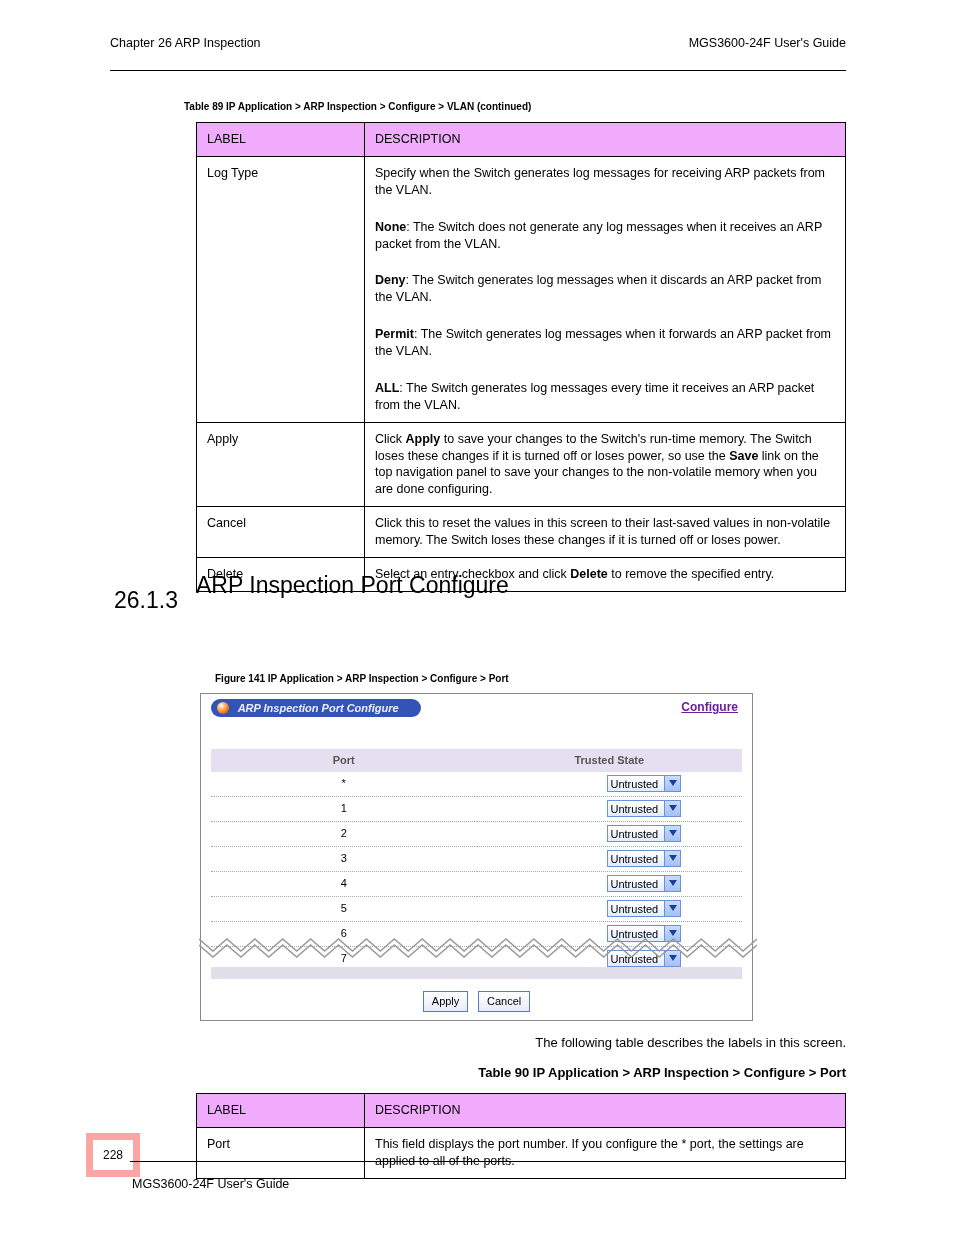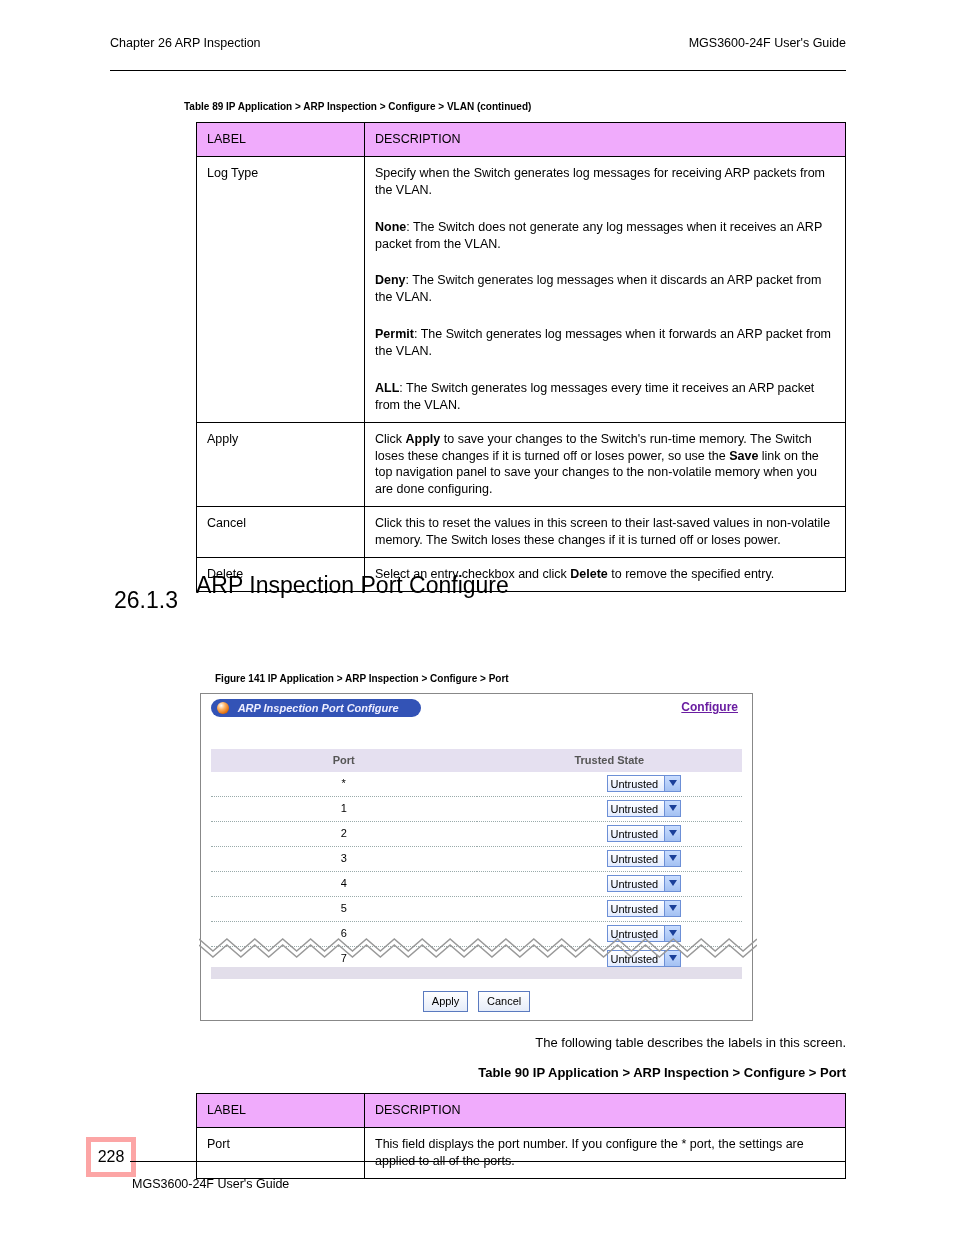--- a/index.html
+++ b/index.html
@@ -241,25 +241,25 @@
     width: 650px;
     font-size:13px;
   }
   .after-fig p{margin:0 0 12px 0;text-align:right;}
 
   
   .pgbox{
     position:absolute;
     left:86px;
     bottom:58px;
-    border:5px solid #fca5a5;
+    border:7px solid #fca5a5;
     width:40px;height:30px;
     text-align:center;
     line-height:30px;
-    font-size:16px;
+    font-size:12px;
   }
   .footrule{
     position:absolute;
     left:130px;right:108px;
     bottom:73px;
     border-top:1px solid #000;
   }
   .footer-text{
     position:absolute;
     left:132px;

